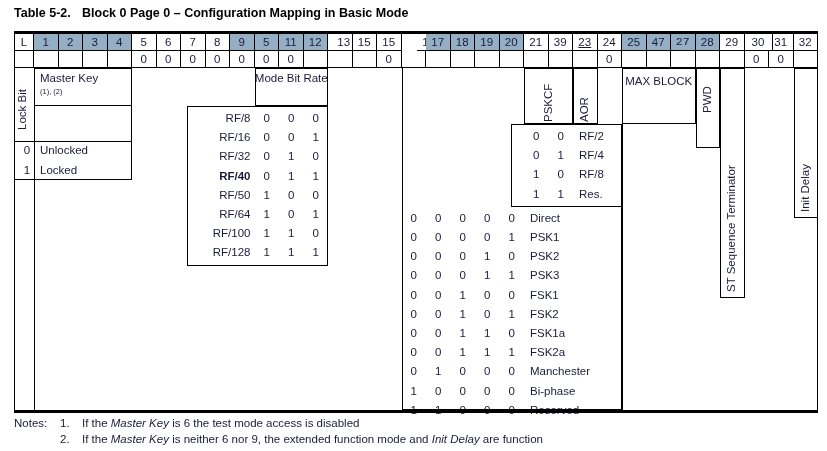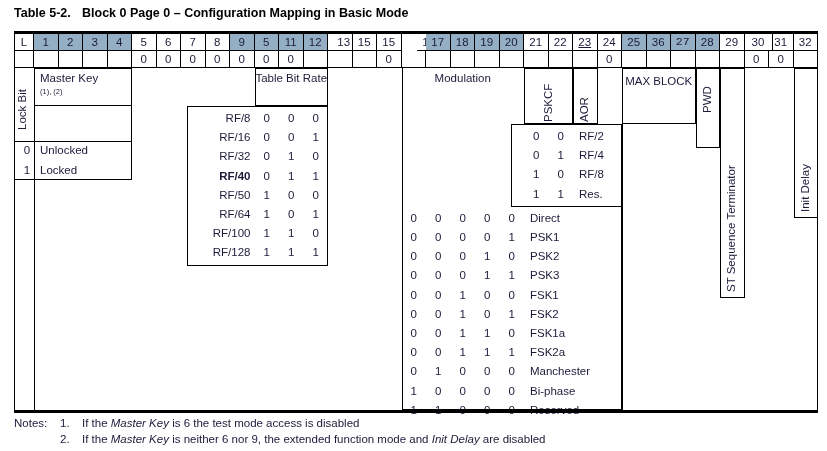--- a/index.html
+++ b/index.html
@@ -170,25 +170,25 @@
       <div class="cell shaded" style="left: 289.5px; width: 24.5px;">12</div>
       <div class="cell" style="left: 314px; width: 24.5px; padding-left: 8px;">13</div>
       <div class="cell" style="left: 338.5px; width: 24.5px;">15</div>
       <div class="cell" style="left: 363px; width: 24.5px;">15</div>
       <div class="cell" style="left: 403px; width: 24.5px;">16</div>
       <div class="cell shaded" style="left: 412px; width: 24.5px;">17</div>
       <div class="cell shaded" style="left: 436.5px; width: 24.5px;">18</div>
       <div class="cell shaded" style="left: 461px; width: 24.5px;">19</div>
       <div class="cell shaded" style="left: 485.5px; width: 24.5px;">20</div>
       <div class="cell" style="left: 510px; width: 24.5px;">21</div>
-      <div class="cell" style="left: 534.5px; width: 24.5px;">22</div>
+      <div class="cell" style="left: 534.5px; width: 24.5px;">39</div>
       <div class="cell" style="left: 559px; width: 24.5px; text-decoration: underline;">23</div>
       <div class="cell" style="left: 583.5px; width: 24.5px;">24</div>
       <div class="cell shaded" style="left: 608px; width: 24.5px;">25</div>
-      <div class="cell shaded" style="left: 632.5px; width: 24.5px;">36</div>
+      <div class="cell shaded" style="left: 632.5px; width: 24.5px;">47</div>
       <div class="cell shaded" style="left: 657px; width: 24.5px; font-family: Liberation Mono, monospace;">27</div>
       <div class="cell shaded" style="left: 681.5px; width: 24.5px;">28</div>
       <div class="cell" style="left: 706px; width: 24.5px;">29</div>
       <div class="cell" style="left: 730.5px; width: 28px;">30</div>
       <div class="cell" style="left: 755px; width: 24.5px;">31</div>
       <div class="cell" style="left: 779.5px; width: 24.5px;">32</div>
     </div>
   <div class="zrow" id="default-row">
       <div class="cell first" style="left: 0px; width: 20px;"></div>
       <div class="cell" style="left: 20px; width: 24.5px;"></div>
@@ -236,21 +236,21 @@
       <div class="lbl sup" style="left: 26px; top: 17px; font-size: 7.5px;">(1), (2)</div>
       <div class="vline" style="left: 20px; top: 38px; height: 36px;"></div>
       <div class="vline" style="left: 117px; top: 38px; height: 36px;"></div>
       <div class="hline" style="left: 20px; top: 73px; width: 98px;"></div>
       <div class="box" style="left: 0px; top: 73px; width: 118px; height: 39px;"></div>
       <div class="lbl c" style="left: 6px; top: 75px; width: 14px;">0</div>
       <div class="lbl" style="left: 26px; top: 75px;">Unlocked</div>
       <div class="lbl c" style="left: 6px; top: 94.5px; width: 14px;">1</div>
       <div class="lbl" style="left: 26px; top: 94.5px;">Locked</div>
       <div class="box" style="left: 240.5px; top: 0px; width: 73.5px; height: 38px;"></div>
-      <div class="lbl c" style="left: 240.5px; top: 3px; width: 73.5px; white-space: normal; line-height: 15px;">Table Bit Rate</div>
+      <div class="lbl c" style="left: 240.5px; top: 3px; width: 73.5px; white-space: normal; line-height: 15px;">Mode Bit Rate</div>
       <div class="box" style="left: 173px; top: 38px; width: 141px; height: 159.6px;"></div>
       <div class="brow" style="left: 173px; top: 41px; width: 141px;">
         <span class="bname" style="left: 0px; width: 63.5px;">RF/8</span>
         <span class="bbit" style="left: 72.75px;">0</span>
         <span class="bbit" style="left: 97.25px;">0</span>
         <span class="bbit" style="left: 121.75px;">0</span>
       </div>
       <div class="brow" style="left: 173px; top: 60.2px; width: 141px;">
         <span class="bname" style="left: 0px; width: 63.5px;">RF/16</span>
         <span class="bbit" style="left: 72.75px;">0</span>
@@ -287,21 +287,20 @@
         <span class="bbit" style="left: 97.25px;">1</span>
         <span class="bbit" style="left: 121.75px;">0</span>
       </div>
       <div class="brow" style="left: 173px; top: 175.4px; width: 141px;">
         <span class="bname" style="left: 0px; width: 63.5px;">RF/128</span>
         <span class="bbit" style="left: 72.75px;">1</span>
         <span class="bbit" style="left: 97.25px;">1</span>
         <span class="bbit" style="left: 121.75px;">1</span>
       </div>
       <div class="vline" style="left: 387.5px; top: 0px; height: 342px;"></div>
-      <div class="lbl c" style="left: 387.5px; top: 3px; width: 122.5px;">Modulation</div>
       <div class="box" style="left: 510px; top: 0px; width: 49px; height: 56px;"></div>
       <div class="box" style="left: 559px; top: 0px; width: 24.5px; height: 56px;"></div>
       <div class="vtext" style="left: 527.5px; top: 6px; height: 48px;">PSKCF</div>
       <div class="vtext" style="left: 564.25px; top: 6px; height: 48px;">AOR</div>
       <div class="box" style="left: 496.525px; top: 56px; width: 111.475px; height: 82.8px;"></div>
       <div class="brow" style="left: 510px; top: 59px;">
         <span class="bbit" style="left: 5.25px;">0</span>
         <span class="bbit" style="left: 29.75px;">0</span>
         <span class="bval" style="left: 55px;">RF/2</span>
       </div>
@@ -425,15 +424,15 @@
 </div>
 
 <div id="notes">
     <div class="note-line">
       <span class="note-lead">Notes:</span>
       <span class="note-idx">1.</span>
       <span class="note-txt"><span>If the </span><span class="it">Master Key</span><span> is 6 the test mode access is disabled</span></span>
     </div>
     <div class="note-line">
       <span class="note-idx">2.</span>
-      <span class="note-txt"><span>If the </span><span class="it">Master Key</span><span> is neither 6 nor 9, the extended function mode and </span><span class="it">Init Delay</span><span> are disabled</span></span>
+      <span class="note-txt"><span>If the </span><span class="it">Master Key</span><span> is neither 6 nor 9, the extended function mode and </span><span class="it">Init Delay</span><span> are function</span></span>
     </div>
   </div>
 
 </body></html>

